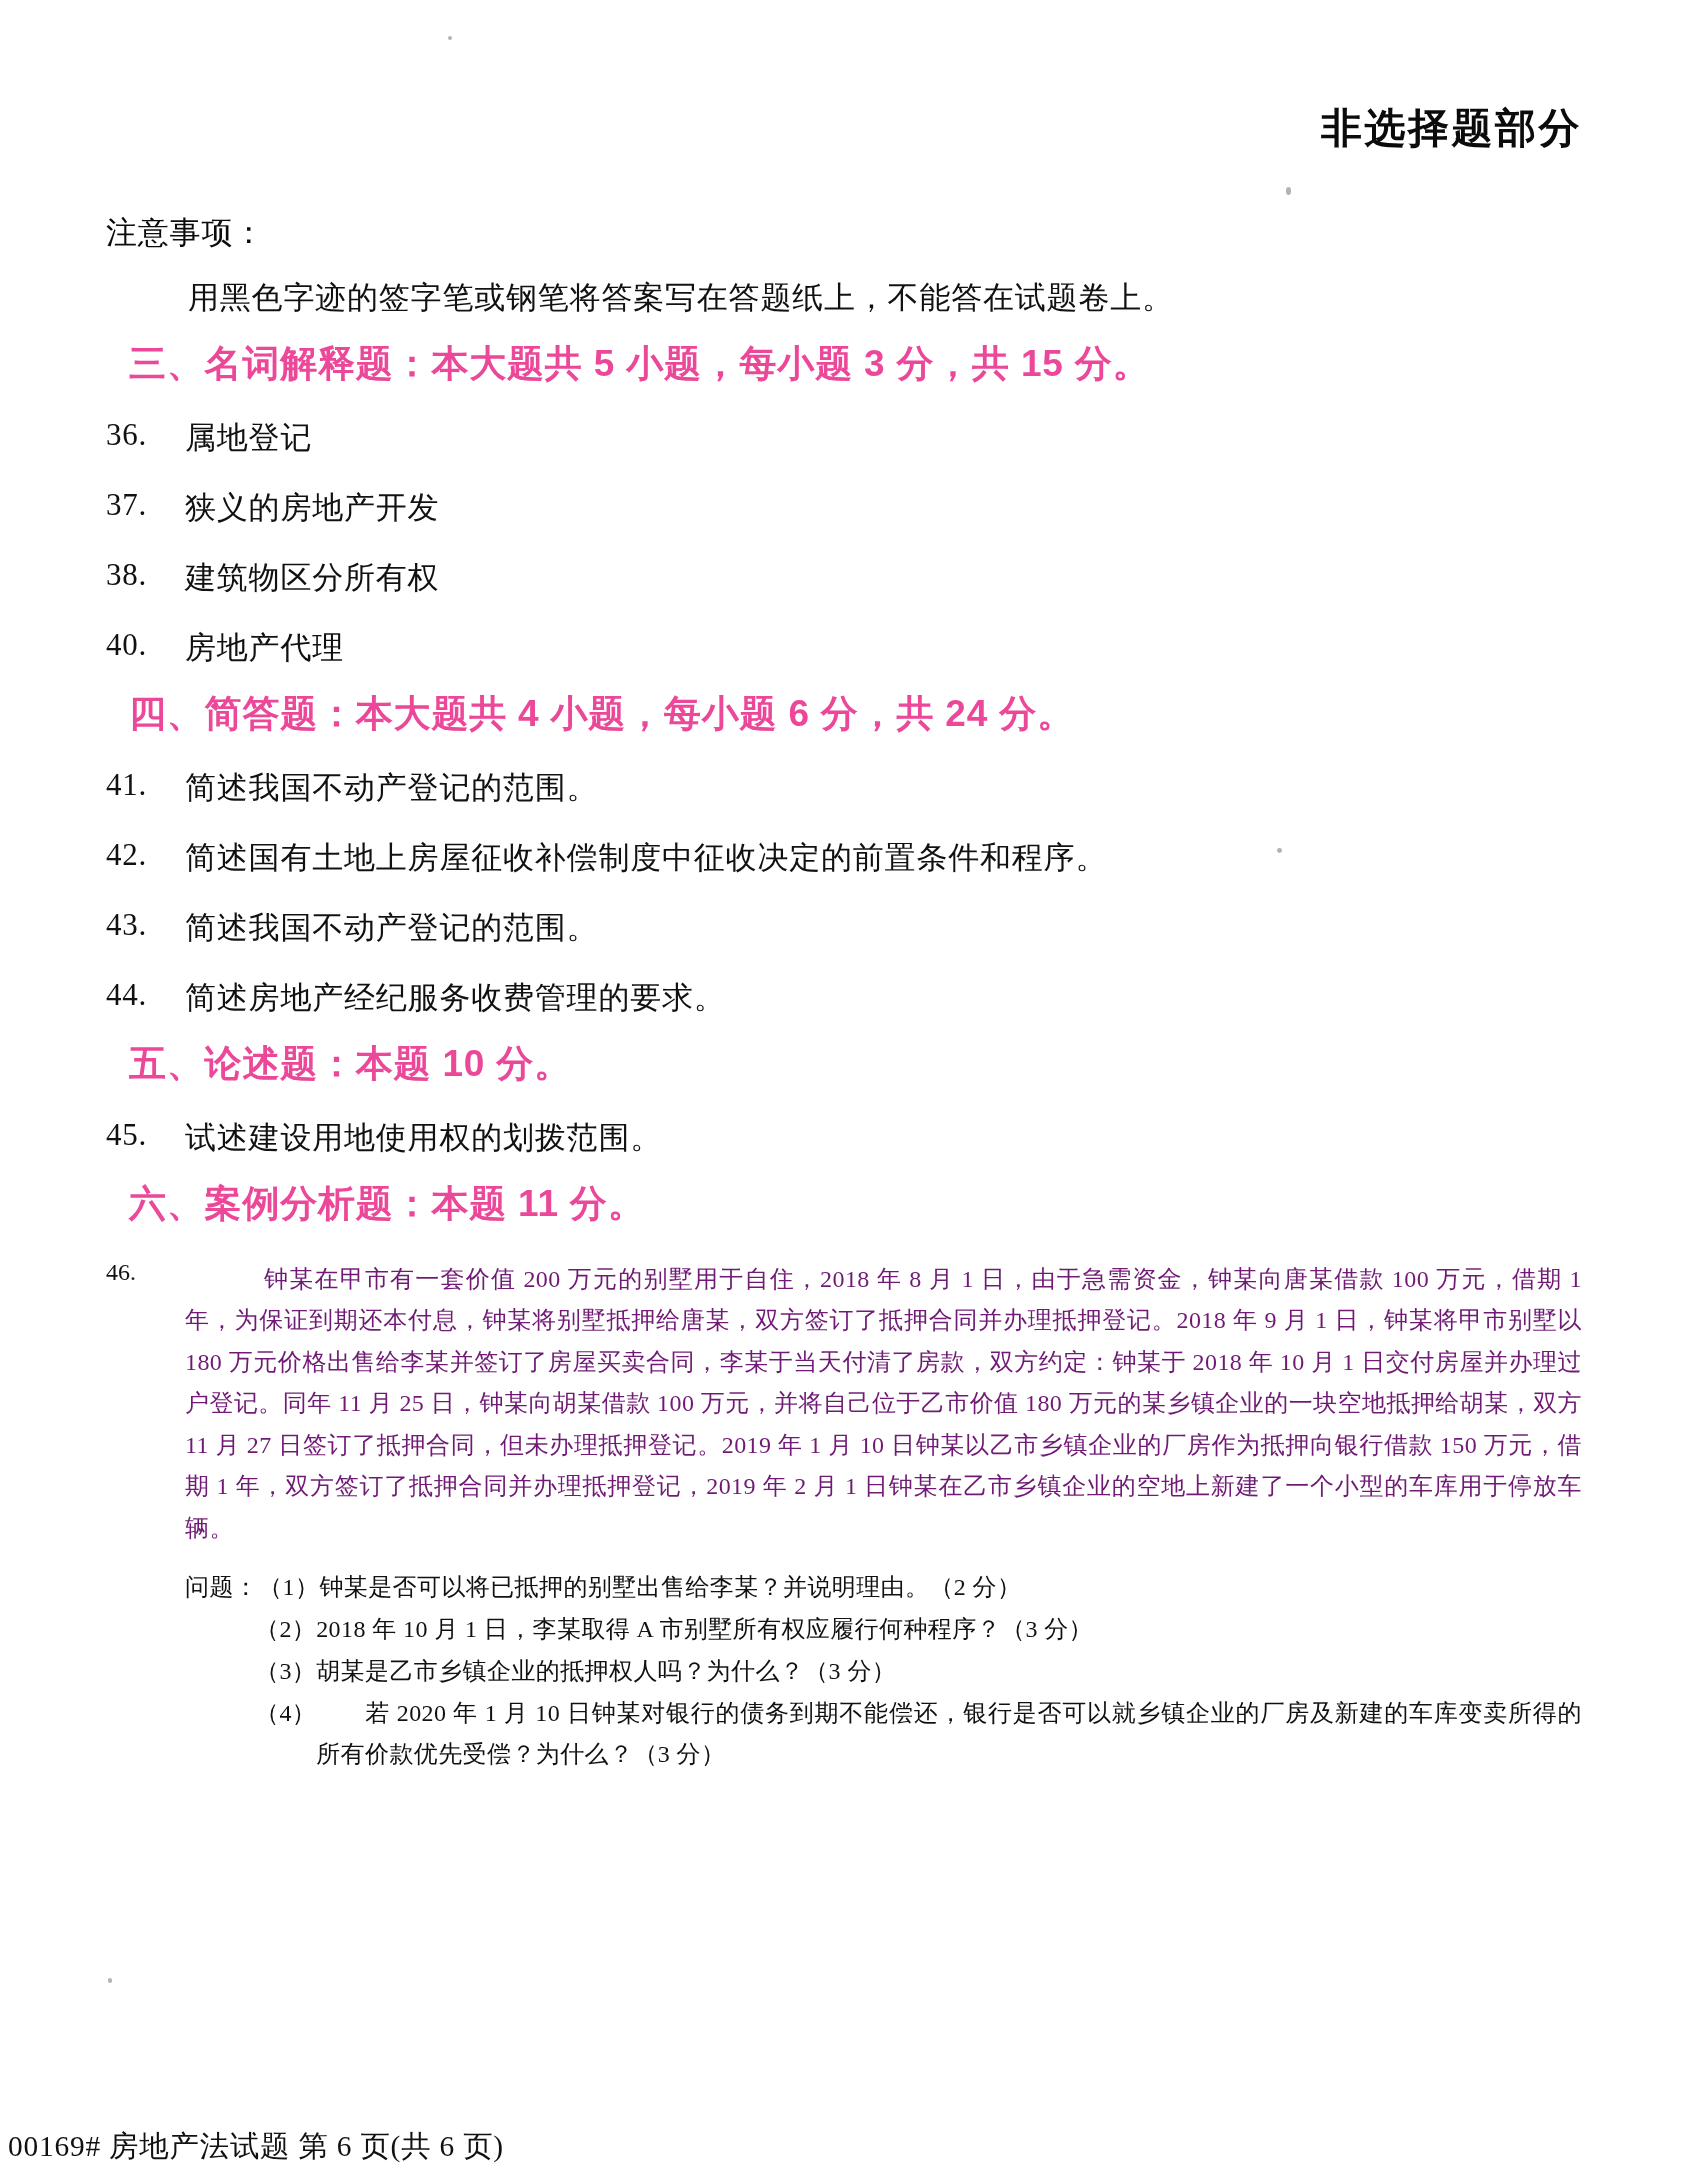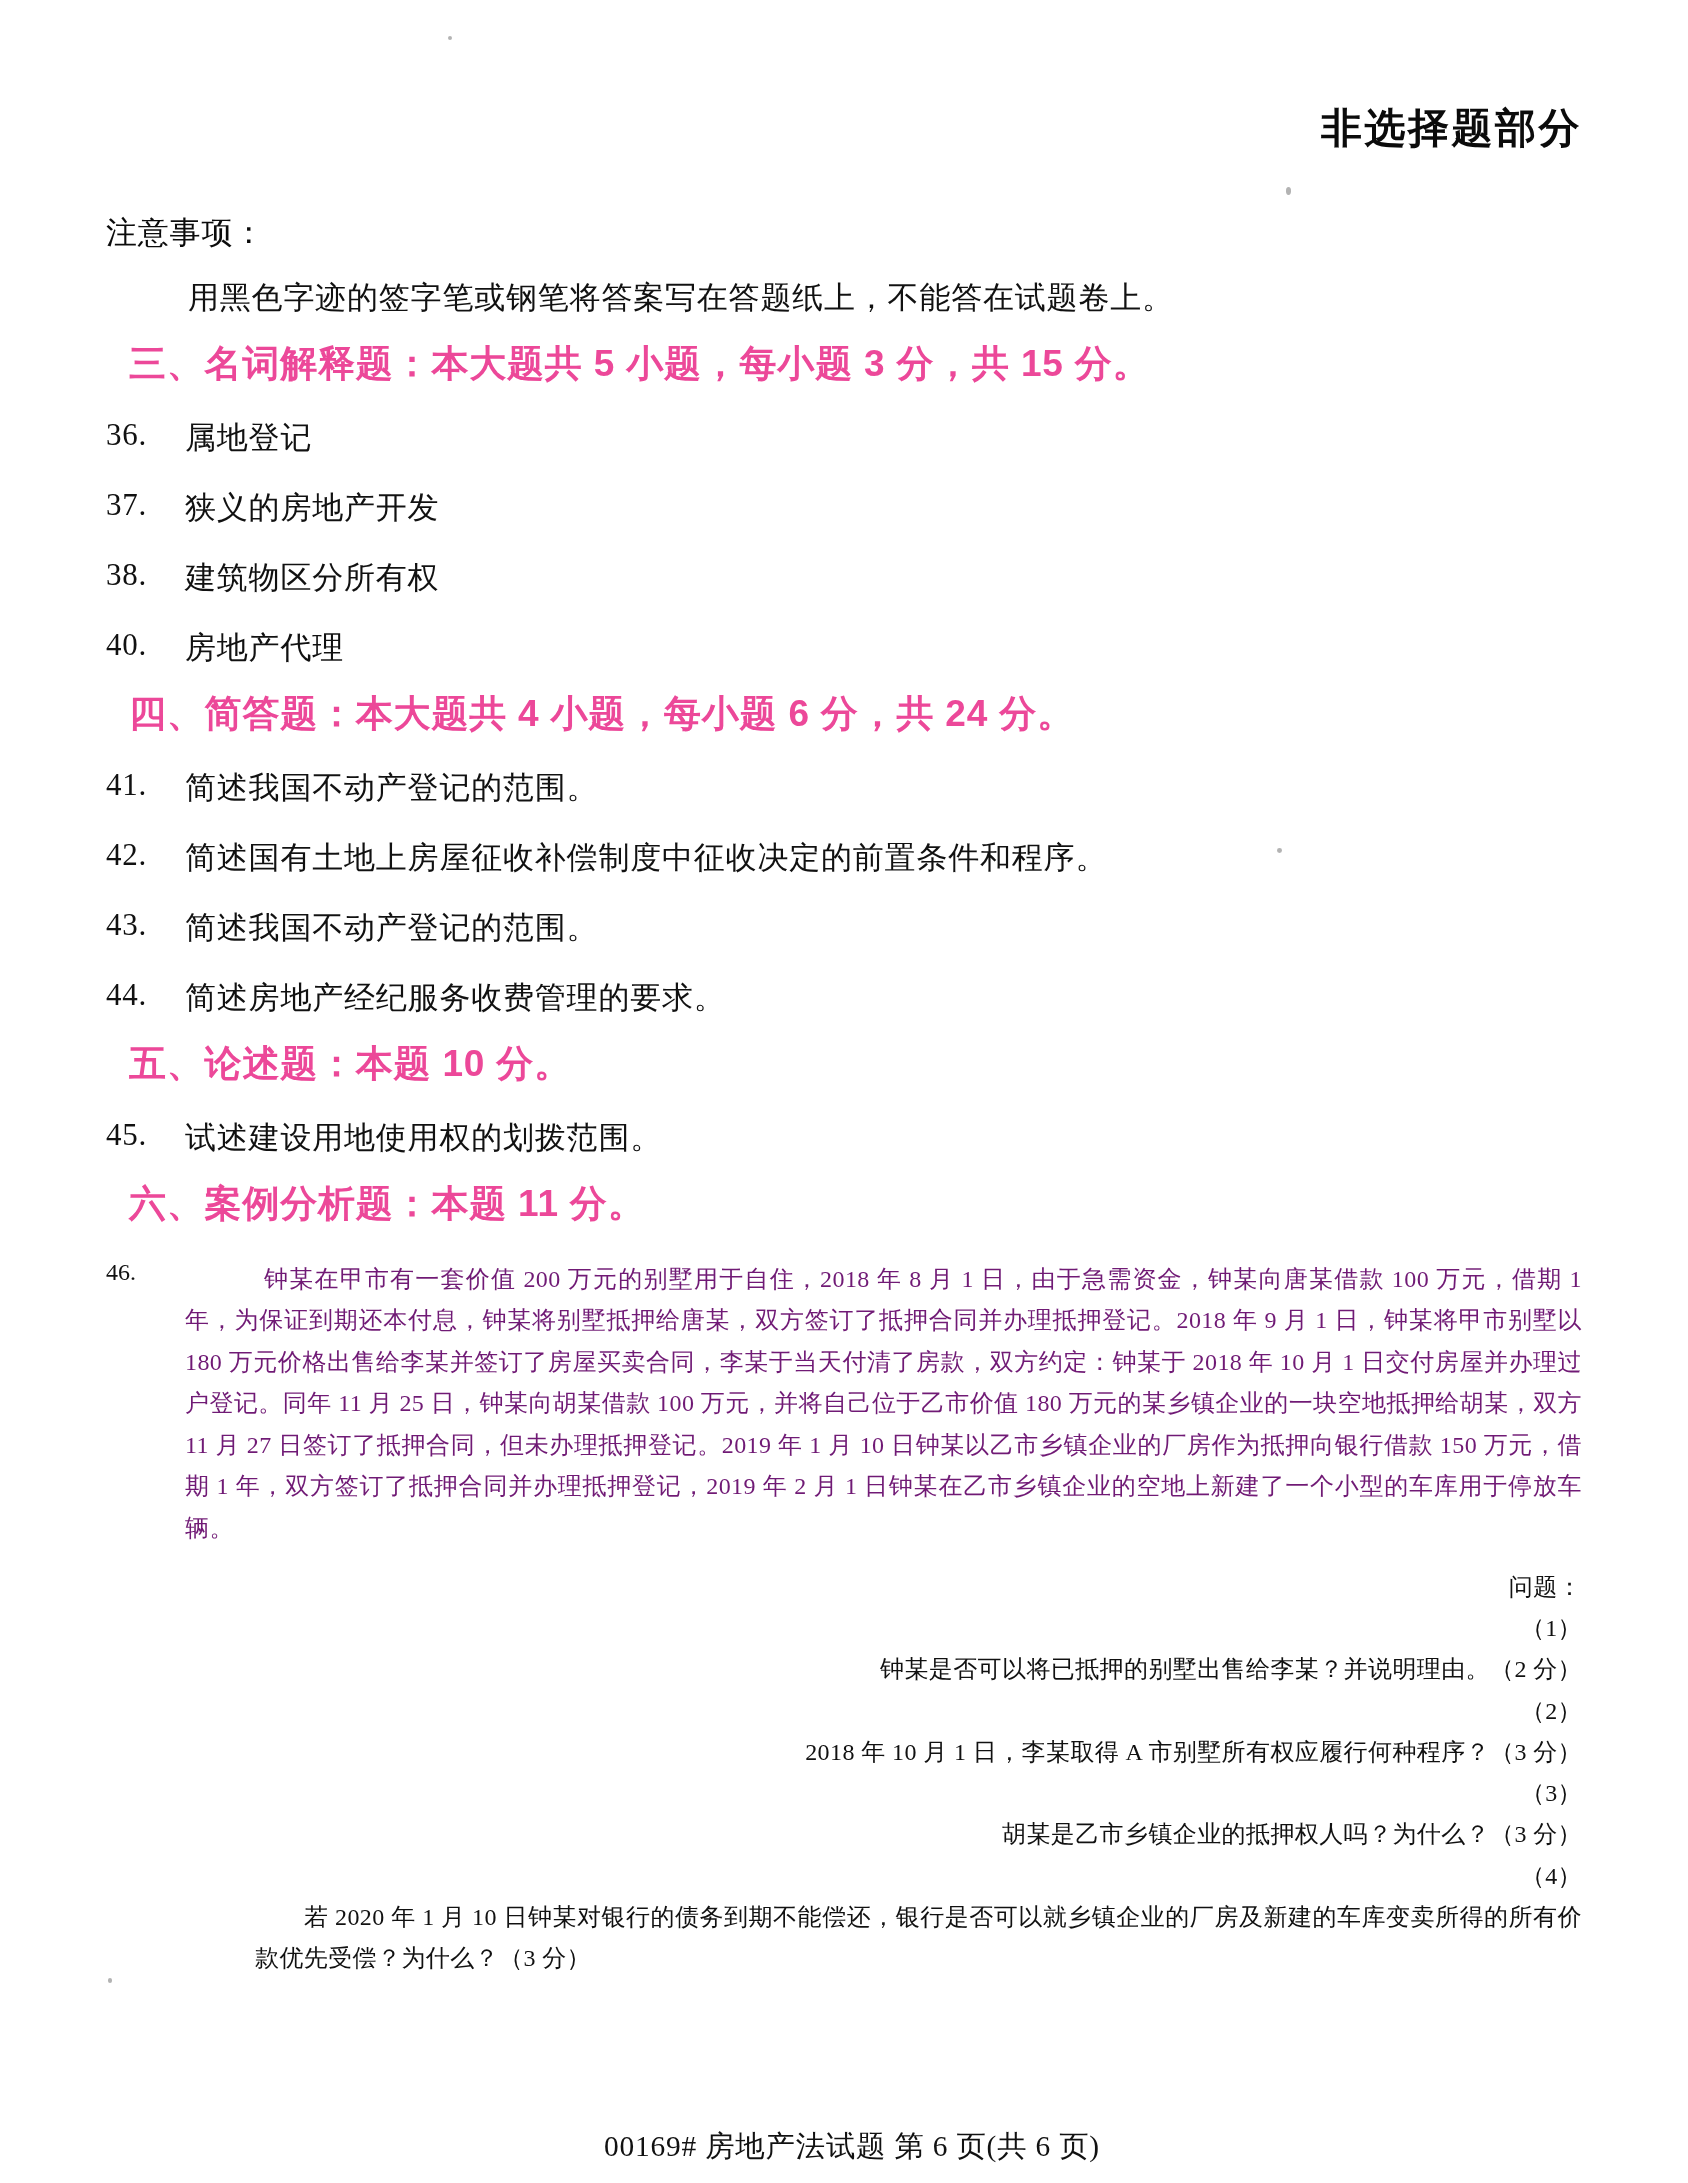--- a/index.html
+++ b/index.html
@@ -98,48 +98,46 @@
     line-height: 1.73;
     text-indent: 79px;
     letter-spacing: 0.4px;
     color: #701a75;
   }
   .case-questions {
     margin-top: 18px;
   }
   .cq {
     display: flex;
-    align-items: flex-end;
+    align-items: flex-start;
     line-height: 1.7;
     margin-top: 1px;
     letter-spacing: 0.4px;
-    flex-direction: column;
   }
   .cq-lead {
     flex: 0 0 auto;
     white-space: nowrap;
   }
   .cq-body {
     flex: 1 1 auto;
     text-align: justify;
     text-justify: inter-character;
   }
   .cq.indented {
     padding-left: 70px;
   }
   .cq-wrapindent {
     padding-left: 49px;
   }
   
   .footer {
     position: absolute;
-    left: 16px;
+    left: 8px;
     right: 0;
     bottom: 43px;
-    text-align: center;
     font-size: 29.4px;
     letter-spacing: 0.8px;
     color: #111;
   }
   
   .speck {
     position: absolute;
     background: #9a9a9a;
     border-radius: 50%;
     opacity: .75;

